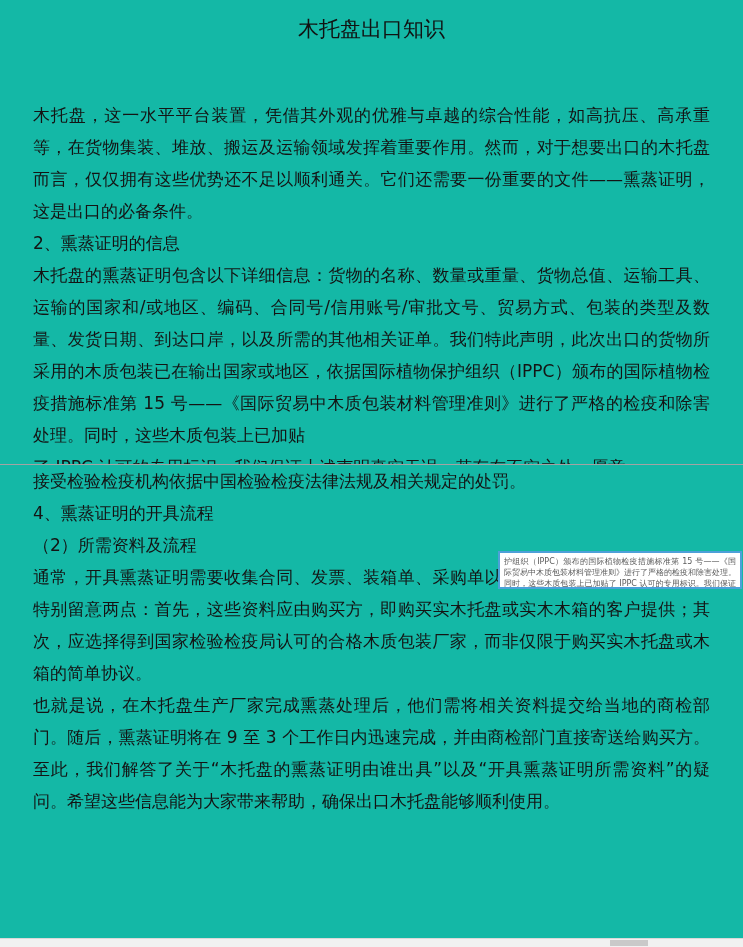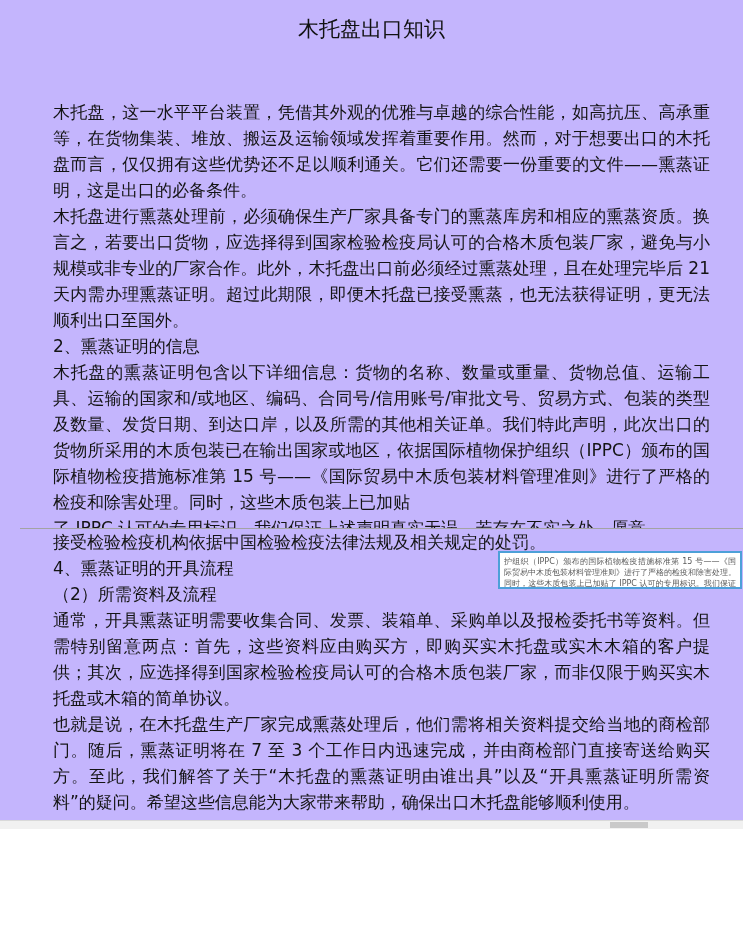--- a/index.html
+++ b/index.html
@@ -1,38 +1,37 @@
 <!DOCTYPE html>
 <html><head>
 <meta charset="utf-8">
 <style>
   html,body { margin:0; padding:0; background:#ffffff; }
   .page {
     position:relative;
-    width:743px; height:829px;
-    background:#c4b5fd;
+    width:743px; height:947px;
+    background:#14b8a6;
     overflow:hidden;
     font-family:"DejaVu Sans","Liberation Sans",sans-serif;
     color:#141414;
   }
   .title {
     margin:14px 0 0 0;
     font-size:21px;
     font-weight:400;
     line-height:30px;
     text-align:center;
     color:#111111;
   }
   .body {
     padding:55px 33px 0 33px;
     font-size:17px;
-    line-height:26px;
+    line-height:32px;
     text-align:justify;
     text-justify:inter-ideograph;
-    margin-left:20px;
   }
   .para { margin:0; }
   
   .clip-line {
     height:13px;
     overflow:hidden;
     white-space:nowrap;
   }
   .page-rule {
     margin:0 -33px;
@@ -79,39 +78,38 @@
 
 <div class="page">
 
   <h1 class="title">木托盘出口知识</h1>
 
   <div class="body">
 
     <div class="para">木托盘，这一水平平台装置，凭借其外观的优雅与卓越的综合性能，如高抗压、高承重等，在货物集装、堆放、搬运及运输领域发挥着重要作用。然而，对于想要出口的木托盘而言，仅仅拥有这些优势还不足以顺利通关。它们还需要一份重要的文件——熏蒸证明，这是出口的必备条件。</div>
 
 
-    <div class="para">木托盘进行熏蒸处理前，必须确保生产厂家具备专门的熏蒸库房和相应的熏蒸资质。换言之，若要出口货物，应选择得到国家检验检疫局认可的合格木质包装厂家，避免与小规模或非专业的厂家合作。此外，木托盘出口前必须经过熏蒸处理，且在处理完毕后 21 天内需办理熏蒸证明。超过此期限，即便木托盘已接受熏蒸，也无法获得证明，更无法顺利出口至国外。</div>
 
     <div class="para">2、熏蒸证明的信息</div>
 
     <div class="para">木托盘的熏蒸证明包含以下详细信息：货物的名称、数量或重量、货物总值、运输工具、运输的国家和/或地区、编码、合同号/信用账号/审批文号、贸易方式、包装的类型及数量、发货日期、到达口岸，以及所需的其他相关证单。我们特此声明，此次出口的货物所采用的木质包装已在输出国家或地区，依据国际植物保护组织（IPPC）颁布的国际植物检疫措施标准第 15 号——《国际贸易中木质包装材料管理准则》进行了严格的检疫和除害处理。同时，这些木质包装上已加贴</div>
 
     <div class="clip-line">了 IPPC 认可的专用标识。我们保证上述声明真实无误。若存在不实之处，愿意</div>
 
     <div class="page-rule"></div>
 
     <div class="para single-line">接受检验检疫机构依据中国检验检疫法律法规及相关规定的处罚。</div>
 
     <div class="para">4、熏蒸证明的开具流程</div>
 
     <div class="para">（2）所需资料及流程</div>
 
     <div class="para">通常，开具熏蒸证明需要收集合同、发票、装箱单、采购单以及报检委托书等资料。但需特别留意两点：首先，这些资料应由购买方，即购买实木托盘或实木木箱的客户提供；其次，应选择得到国家检验检疫局认可的合格木质包装厂家，而非仅限于购买实木托盘或木箱的简单协议。</div>
 
-    <div class="para">也就是说，在木托盘生产厂家完成熏蒸处理后，他们需将相关资料提交给当地的商检部门。随后，熏蒸证明将在 7 至 3 个工作日内迅速完成，并由商检部门直接寄送给购买方。至此，我们解答了关于“木托盘的熏蒸证明由谁出具”以及“开具熏蒸证明所需资料”的疑问。希望这些信息能为大家带来帮助，确保出口木托盘能够顺利使用。</div>
+    <div class="para">也就是说，在木托盘生产厂家完成熏蒸处理后，他们需将相关资料提交给当地的商检部门。随后，熏蒸证明将在 9 至 3 个工作日内迅速完成，并由商检部门直接寄送给购买方。至此，我们解答了关于“木托盘的熏蒸证明由谁出具”以及“开具熏蒸证明所需资料”的疑问。希望这些信息能为大家带来帮助，确保出口木托盘能够顺利使用。</div>
 
   </div>
 
   <div class="tooltip">护组织（IPPC）颁布的国际植物检疫措施标准第 15 号——《国际贸易中木质包装材料管理准则》进行了严格的检疫和除害处理。同时，这些木质包装上已加贴了 IPPC 认可的专用标识。我们保证上述声明真实无误。若存在不实之处，愿意</div>
 
   <div class="hscrollbar">
     <div class="hthumb"></div>
   </div>
 
 </div>

